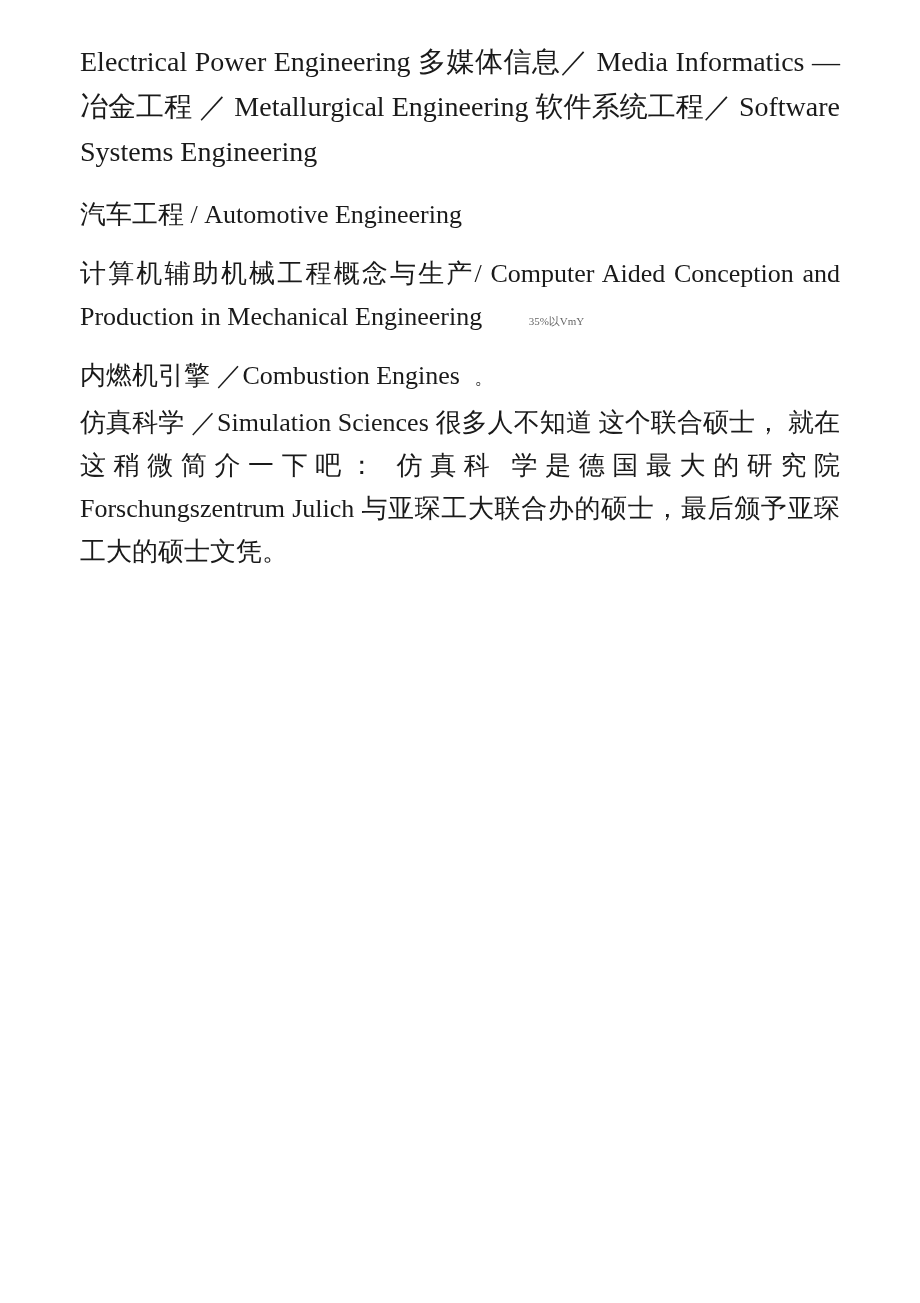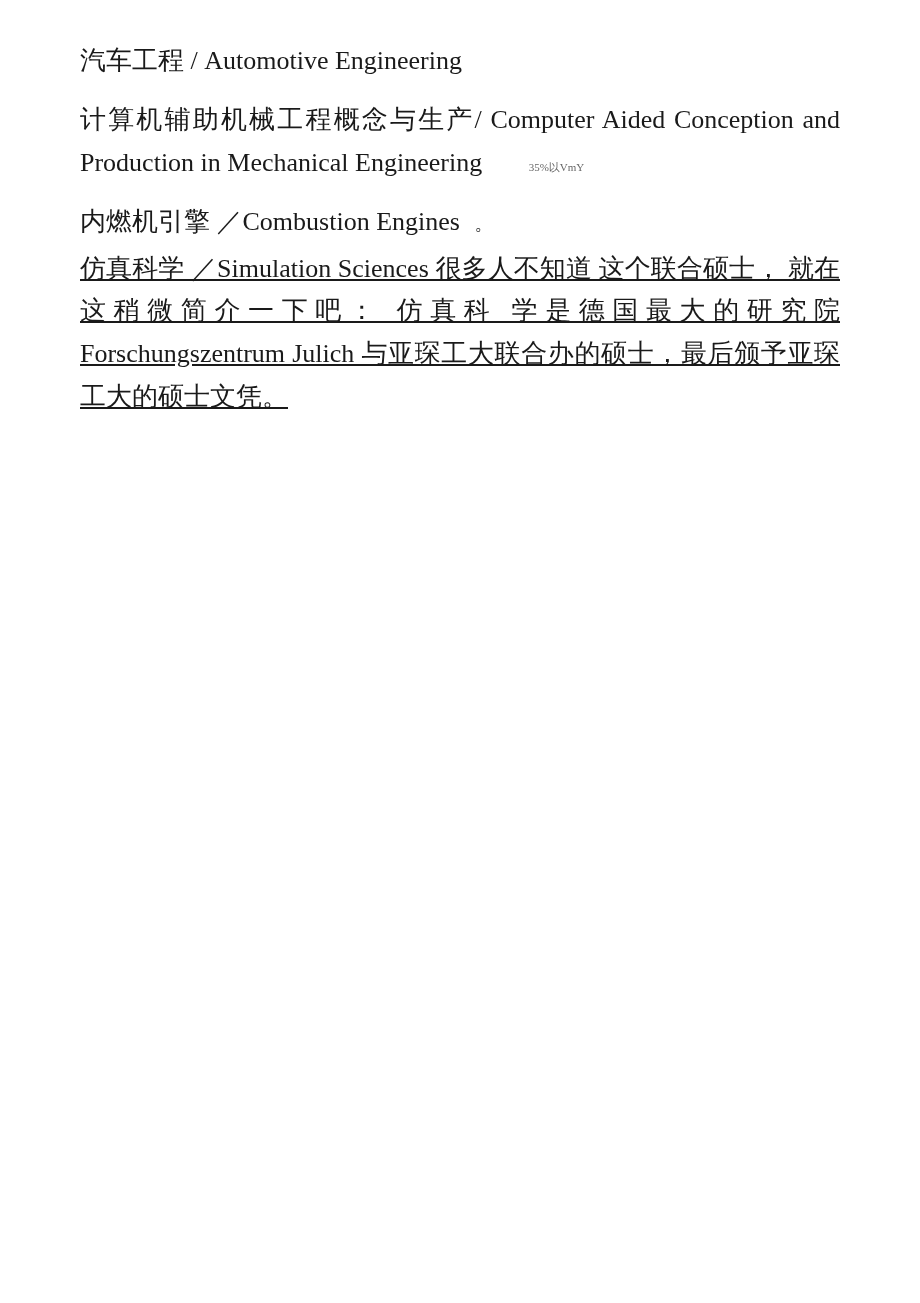--- a/index.html
+++ b/index.html
@@ -48,28 +48,28 @@
     .section-gap {
       margin-bottom: 20px;
     }
 
     .paragraph-detail {
       font-size: 26px;
       line-height: 1.65;
       text-align: justify;
       margin-bottom: 8px;
       font-family: "SimSun", "宋体", "Times New Roman", serif;
-      text-decoration: underline;
     }
   </style>
 </head>
 <body>
 
 <div class="content-block">
 
+  <div class="paragraph-main section-gap">Electrical Power Engineering 多媒体信息／ Media Informatics — 冶金工程 ／ Metallurgical Engineering 软件系统工程／ Software Systems Engineering</div>
 
 
   <div class="paragraph-medium">汽车工程 / Automotive Engineering</div>
 
   <div style="position: relative;">
     <div class="paragraph-medium">
       <span>计算机辅助机械工程概念与生产/ Computer Aided Conception and Production in Mechanical Engineering</span>
       <span style="font-size: 11px; color: #666; margin-left: 40px;">35%以VmY</span>
     </div>
   </div>

